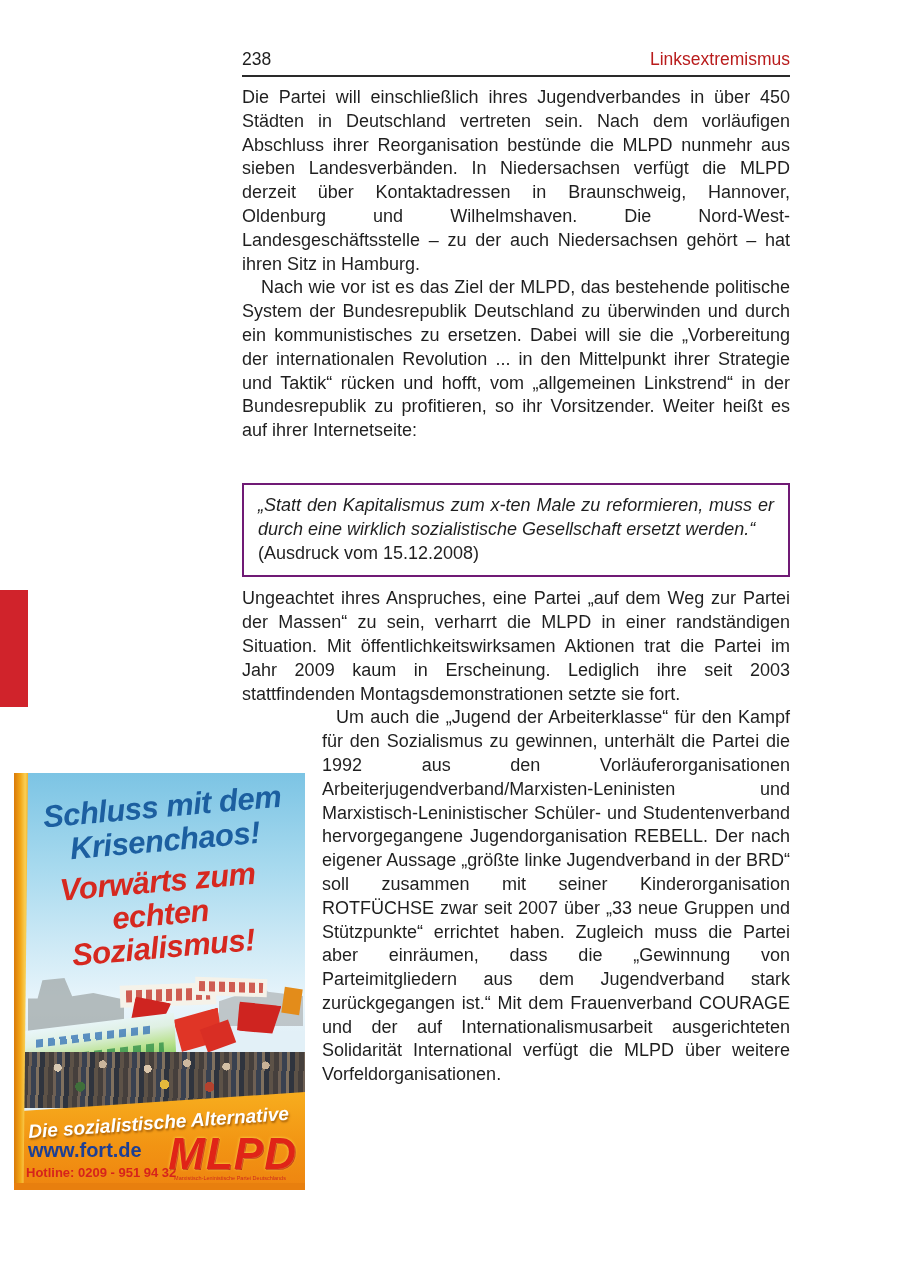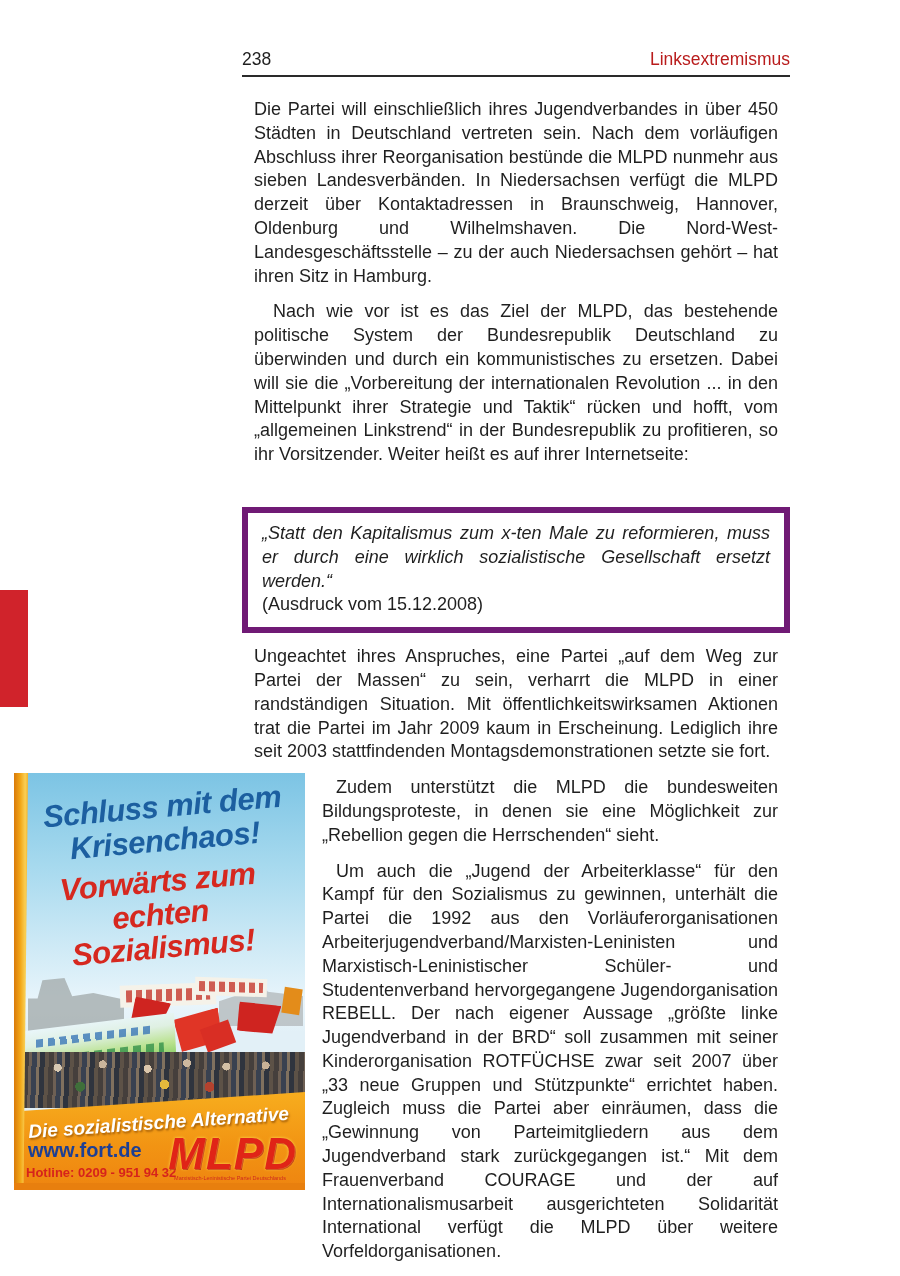--- a/index.html
+++ b/index.html
@@ -15,27 +15,27 @@
   
   .margin-note{position:absolute;left:40px;top:280px;width:178px;text-align:right;
                font-weight:bold;font-size:17.5px;line-height:23.8px;}
 
   
   .chapter-tab{position:absolute;left:0;top:590px;width:28px;height:117px;background:#d0232b;}
 
   
   .text-column{position:absolute;left:242px;top:86px;width:548px;
                font-size:18px;line-height:23.8px;text-align:justify;}
-  .text-column p{margin:12px;}
+  .text-column p{margin:0;}
   .indent{text-indent:19px;}
   .indent-sm{text-indent:14px;}
   .narrow{margin-left:80px !important;}
 
   
-  .quote-box{border:6px solid #701a75;margin:40px 0 10px 0;padding:9px 14px 10px 14px;box-sizing:border-box;}
+  .quote-box{border:2px solid #701a75;margin:40px 0 10px 0;padding:9px 14px 10px 14px;box-sizing:border-box;}
   .quote-box .qtext{font-style:italic;}
   .quote-box p{margin:0;}
 
   
   .poster{position:absolute;left:14px;top:773px;width:291px;height:417px;overflow:hidden;
           background:linear-gradient(180deg,#7cc4e4 0%,#a6d9ee 22%,#cfeaf6 42%,#e9f5fb 55%,#e2f0f7 62%);}
   .poster .left-stripe{position:absolute;left:0;top:0;bottom:0;width:14px;
           background:linear-gradient(90deg,#d97a0a 0%,#f2a616 45%,#f9cf55 80%,#f6b327 100%);
           clip-path:polygon(0 0,100% 0,68% 100%,0 100%);z-index:5;}
   .h-blue{position:absolute;top:17px;left:12px;right:4px;z-index:3;
@@ -121,21 +121,20 @@
   <main class="text-column">
     <p>Die Partei will einschließlich ihres Jugendverbandes in über 450 Städten in Deutschland vertreten sein. Nach dem vorläufigen Abschluss ihrer Reorganisation bestünde die MLPD nunmehr aus sieben Landesverbänden. In Niedersachsen verfügt die MLPD derzeit über Kontaktadressen in Braunschweig, Hannover, Oldenburg und Wilhelmshaven. Die Nord-West-Landesgeschäftsstelle – zu der auch Niedersachsen gehört – hat ihren Sitz in Hamburg.</p>
     <p class="indent">Nach wie vor ist es das Ziel der MLPD, das bestehende politische System der Bundesrepublik Deutschland zu überwinden und durch ein kommunistisches zu ersetzen. Dabei will sie die „Vorbereitung der internationalen Revolution ... in den Mittelpunkt ihrer Strategie und Taktik“ rücken und hofft, vom „allgemeinen Linkstrend“ in der Bundesrepublik zu profitieren, so ihr Vorsitzender. Weiter heißt es auf ihrer Internetseite:</p>
 
     <div class="quote-box">
       <p class="qtext">„Statt den Kapitalismus zum x-ten Male zu reformieren, muss er durch eine wirklich sozialistische Gesellschaft ersetzt werden.“</p>
       <p class="qsource">(Ausdruck vom 15.12.2008)</p>
     </div>
 
     <p>Ungeachtet ihres Anspruches, eine Partei „auf dem Weg zur Partei der Massen“ zu sein, verharrt die MLPD in einer randständigen Situation. Mit öffentlichkeitswirksamen Aktionen trat die Partei im Jahr 2009 kaum in Erscheinung. Lediglich ihre seit 2003 stattfindenden Montagsdemonstrationen setzte sie fort.</p>
-    <p class="narrow indent-sm">Zudem unterstützt die MLPD die bundesweiten Bildungsproteste, in denen sie eine Möglichkeit zur „Rebellion gegen die Herrschenden“ sieht.</p>
     <p class="narrow indent-sm">Um auch die „Jugend der Arbeiterklasse“ für den Kampf für den Sozialismus zu gewinnen, unterhält die Partei die 1992 aus den Vorläuferorganisationen Arbeiterjugendverband/Marxisten-Leninisten und Marxistisch-Leninistischer Schüler- und Studentenverband hervorgegangene Jugendorganisation REBELL. Der nach eigener Aussage „größte linke Jugendverband in der BRD“ soll zusammen mit seiner Kinderorganisation ROTFÜCHSE zwar seit 2007 über „33 neue Gruppen und Stützpunkte“ errichtet haben. Zugleich muss die Partei aber einräumen, dass die „Gewinnung von Parteimitgliedern aus dem Jugendverband stark zurückgegangen ist.“ Mit dem Frauenverband COURAGE und der auf Internationalismusarbeit ausgerichteten Solidarität International verfügt die MLPD über weitere Vorfeldorganisationen.</p>
   </main>
 
   <figure class="poster" style="margin:0">
     <div class="left-stripe"></div>
 
     <div class="h-blue">
       <div>Schluss mit dem</div>
       <div>Krisenchaos!</div>
     </div>

